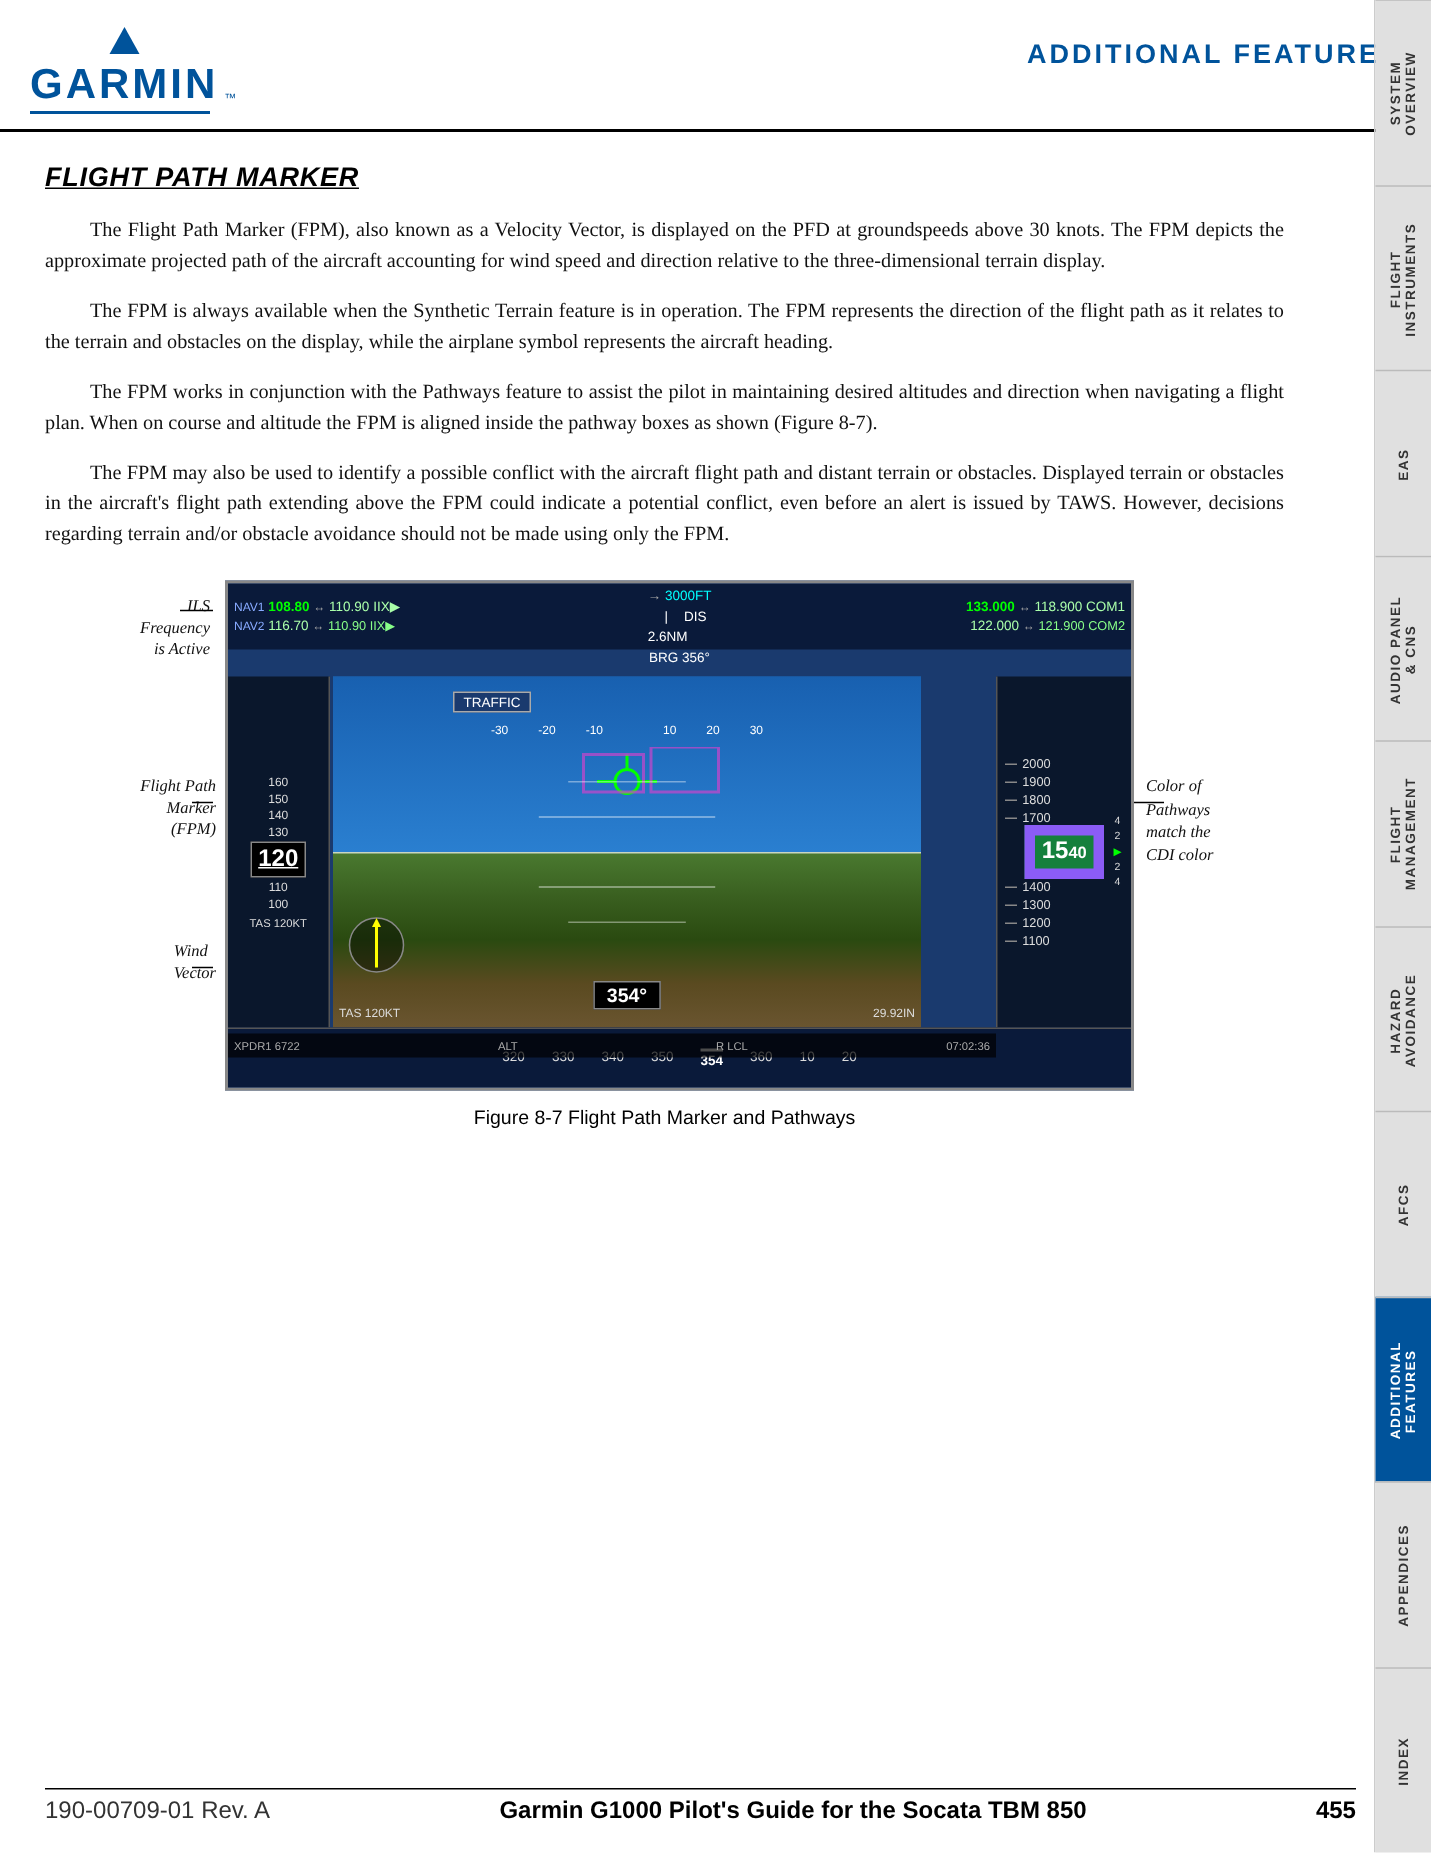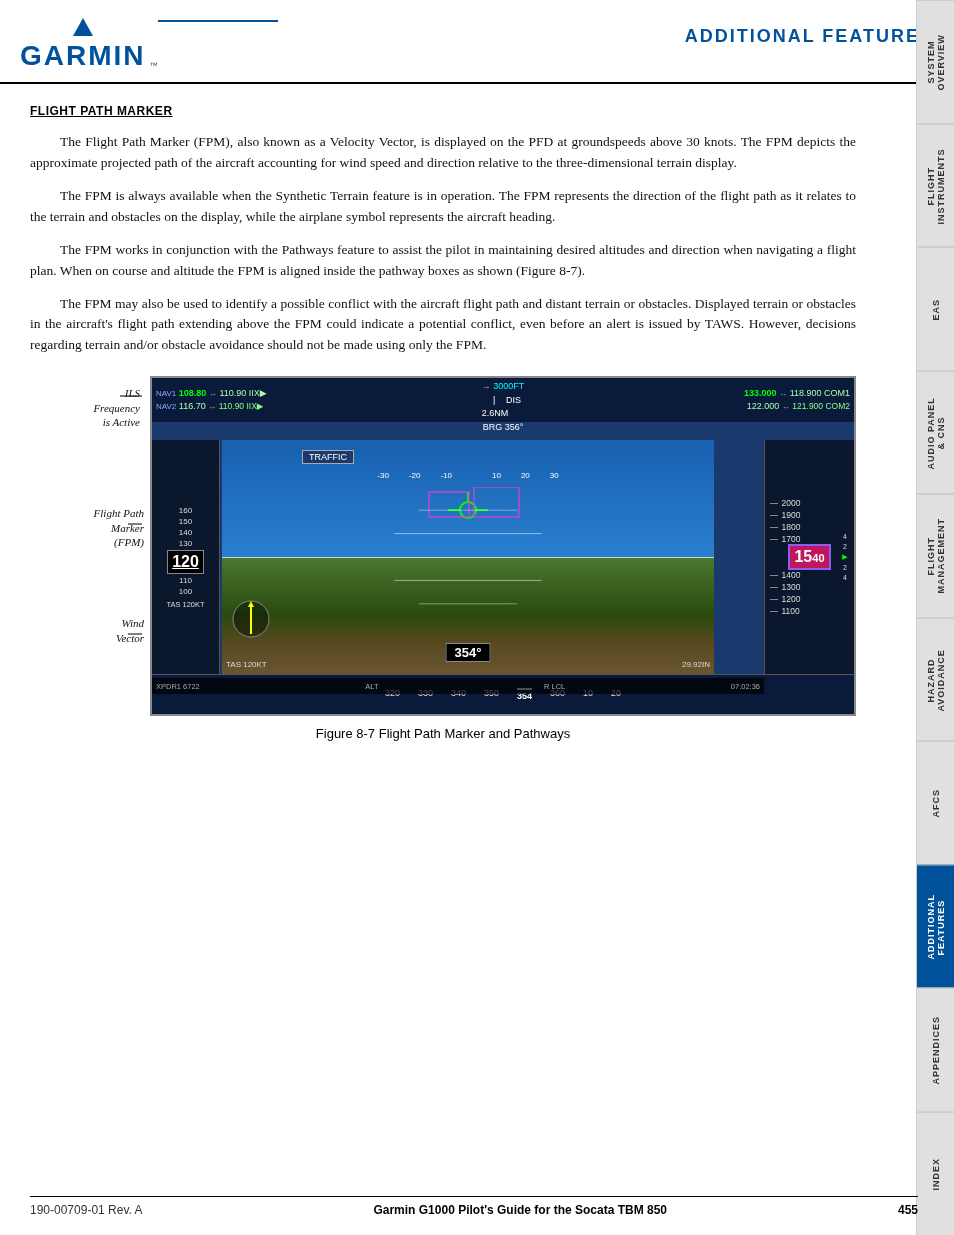--- a/index.html
+++ b/index.html
@@ -81,26 +81,27 @@
     }
 
     
     .main-content {
       padding: 20px 60px 20px 30px;
       margin-right: 38px;
     }
 
     
     .section-title {
-      font-size: 12px;
+      font-size: 18px;
       font-weight: 700;
       font-family: Arial, sans-serif;
       text-decoration: underline;
       margin-bottom: 14px;
       letter-spacing: 0.5px;
+      font-style: italic;
     }
 
     
     .body-text {
       font-size: 13.5px;
       line-height: 1.55;
       margin-bottom: 12px;
       text-align: justify;
       color: #111;
     }
@@ -234,22 +235,22 @@
       background: rgba(0,0,0,0.6);
       border-left: 1px solid #555;
       display: flex;
       flex-direction: column;
       align-items: center;
       justify-content: center;
       color: #fff;
       font-size: 9px;
     }
     .alt-box {
-      background: #be185d;
-      border: 2px solid #8b5cf6;
+      background: #15803d;
+      border: 7px solid #8b5cf6;
       padding: 2px 4px;
       font-size: 12px;
       font-weight: bold;
       color: #fff;
     }
     .alt-numbers {
       display: flex;
       flex-direction: column;
       align-items: flex-end;
       gap: 2px;
@@ -306,37 +307,37 @@
       font-size: 13px;
       font-family: Arial, sans-serif;
       margin-top: 10px;
     }
 
     
     .page-footer {
       position: absolute;
       bottom: 18px;
       left: 30px;
-      right: 36px;
+      right: 50px;
       display: flex;
       justify-content: space-between;
       align-items: center;
       border-top: 1.5px solid #000;
       padding-top: 6px;
-      font-size: 12px;
+      font-size: 16px;
       font-family: Arial, sans-serif;
     }
     .footer-left { color: #333; }
     .footer-center { font-weight: bold; }
     .footer-right { font-weight: bold; }
 
     
     .logo-wrapper {
       display: flex;
-      flex-direction: row;
+      flex-direction: column;
       align-items: flex-start;
     }
     .logo-top {
       display: flex;
       align-items: flex-end;
       gap: 4px;
     }
     .garmin-tm {
       font-size: 8px;
       font-family: Arial, sans-serif;
@@ -396,21 +397,21 @@
         <div style="position:absolute;top:10px;right:10px;text-align:right;font-size:11px;font-style:italic;line-height:1.3;">
           <span style="white-space:pre-line;">ILS
 Frequency
 is Active</span>
         </div>
         <div style="position:absolute;top:130px;right:6px;text-align:right;font-size:11px;font-style:italic;line-height:1.3;">
           <span style="white-space:pre-line;">Flight Path
 Marker
 (FPM)</span>
         </div>
-        <div style="position:absolute;top:240px;right:6px;text-align:right;font-size:11px;font-style:italic;line-height:1.3;">
+        <div style="position:absolute;top:240px;right:6px;text-align:left;font-size:11px;font-style:italic;line-height:1.3;">
           <span style="white-space:pre-line;">Wind
 Vector</span>
         </div>
 
         <svg style="position:absolute;top:0;left:0;width:100%;height:100%;pointer-events:none;">
 
           <line x1="90" y1="20" x2="112" y2="20" stroke="#000" stroke-width="1"></line>
 
           <line x1="98" y1="148" x2="112" y2="148" stroke="#000" stroke-width="1"></line>
 
@@ -588,20 +589,32 @@
 
         <div style="position:absolute;bottom:20px;left:0;right:90px;height:16px;background:rgba(0,0,0,0.7);display:flex;align-items:center;justify-content:space-between;padding:0 4px;font-size:7.5px;color:#aaa;">
           <span>XPDR1 6722</span>
           <span>ALT</span>
           <span>R LCL</span>
           <span>07:02:36</span>
         </div>
 
       </div>
 
+      <div class="right-annotations" style="position:relative;height:340px;">
+        <div style="position:absolute;top:130px;left:8px;font-size:11px;font-style:italic;line-height:1.4;">
+          <span style="white-space:pre-line;">Color of
+Pathways
+match the
+CDI color</span>
+        </div>
+
+        <svg style="position:absolute;top:0;left:0;width:100%;height:100%;pointer-events:none;">
+          <line x1="0" y1="148" x2="20" y2="148" stroke="#000" stroke-width="1"></line>
+        </svg>
+      </div>
     </div>
 
     <div class="figure-caption">Figure 8-7  Flight Path Marker and Pathways</div>
   </div>
 
 </div>
 
 <div class="page-footer">
   <span class="footer-left">190-00709-01  Rev. A</span>
   <span class="footer-center">Garmin G1000 Pilot's Guide for the Socata TBM 850</span>

